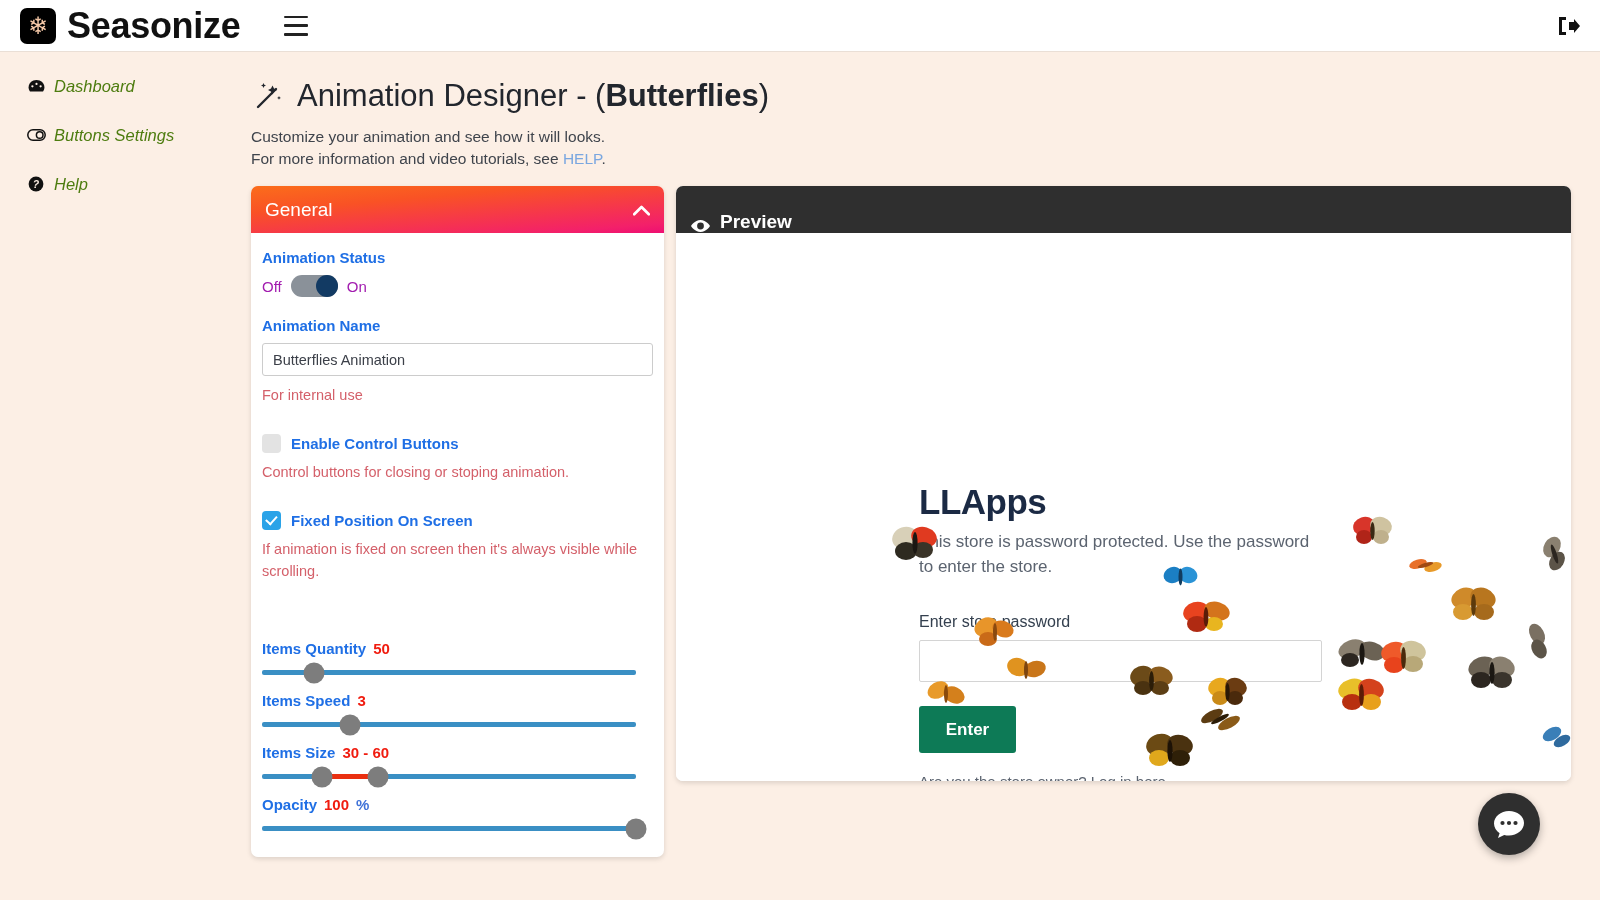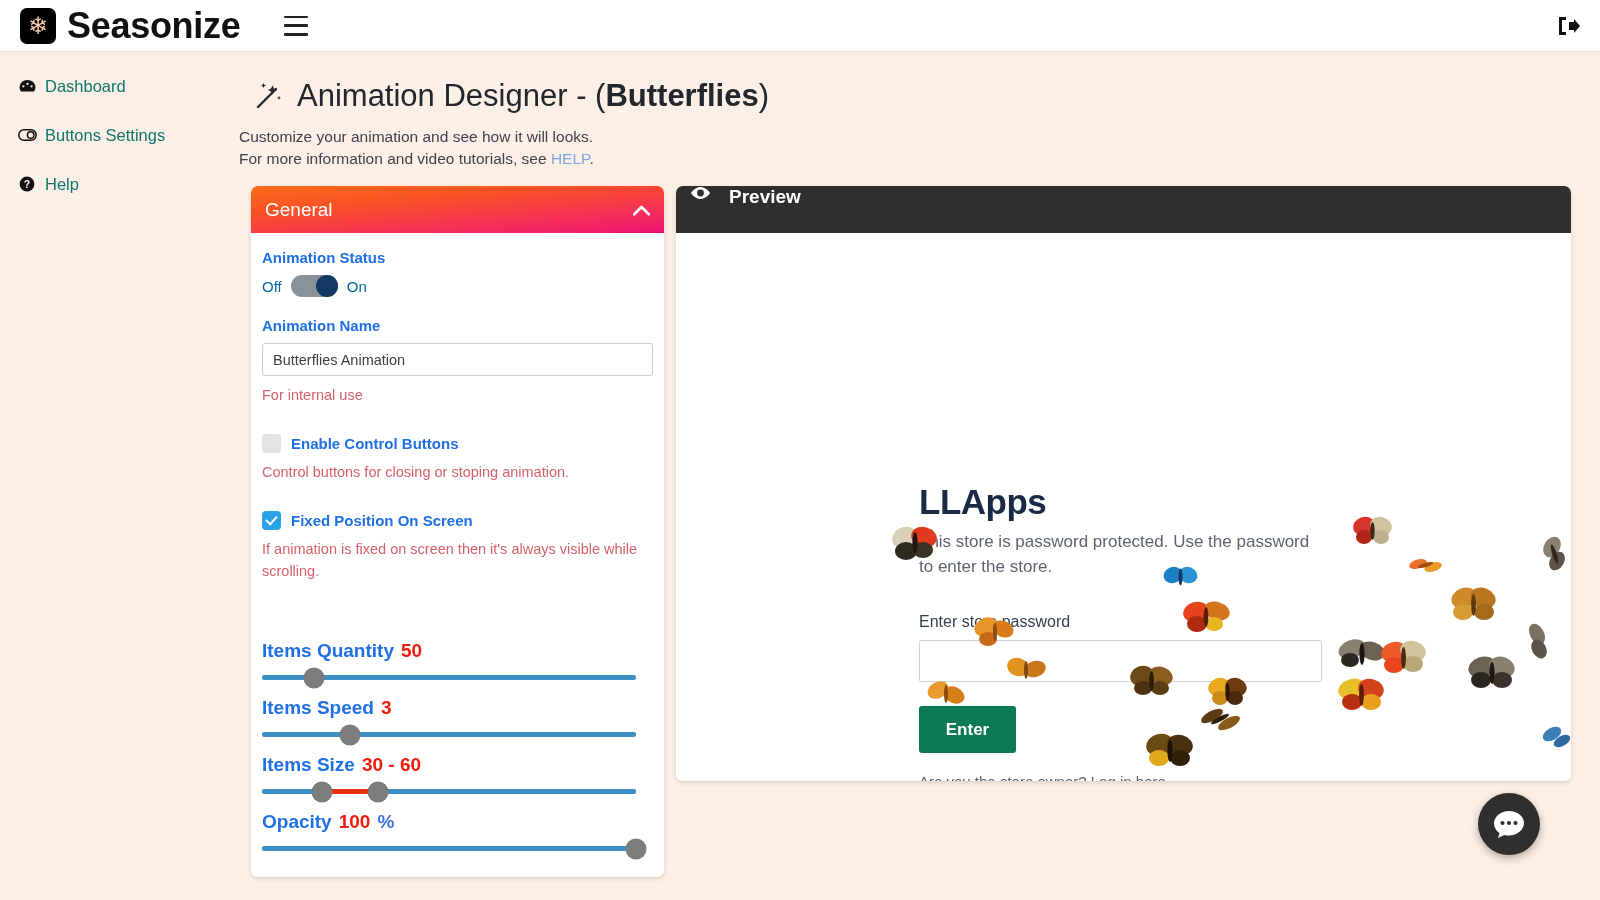--- a/index.html
+++ b/index.html
@@ -43,40 +43,40 @@
 
   
   .sidebar {
     position: absolute; top: 52px; left: 0;
     width: 237px; height: 848px;
     background: #fcefe5;
     padding-top: 18px;
   }
   .side-item {
     display: flex; align-items: center;
-    height: 32px; padding-left: 17px; margin-bottom: 17px;
-    color: #0f766e; font-size: 16.5px; cursor: pointer;
+    height: 32px; padding-left: 26px; margin-bottom: 17px;
+    color: #4d7c0f; font-size: 16.5px; cursor: pointer; font-style: italic;
   }
   .side-icon {
     width: 20px; margin-right: 8px; display: flex;
     align-items: center; justify-content: center;
   }
 
   
   .main { position: absolute; top: 56px; left: 237px; width: 1363px; height: 876px; }
 
   .page-title {
     display: flex; align-items: center;
     margin: 22px 0 0 14px;
     font-size: 31px; color: #22262d; font-weight: normal;
   }
   .wand-icon { margin-right: 13px; display:flex; align-items:center; }
   .page-title b { font-weight: bold; }
   .page-sub {
-    margin: 12px 0 0 2px;
+    margin: 12px 0 0 14px;
     font-size: 15.5px; color: #3f444c; line-height: 22px;
   }
   .page-sub a { color: #7aa7e0; text-decoration: none; }
 
   
   .panels { position: absolute; top: 130px; left: 14px; display: flex; gap: 12px; }
 
   
   .card-general {
     width: 413px; background: #fff;
@@ -90,21 +90,21 @@
     padding: 0 14px;
     color: #fff; font-size: 19px; font-weight: normal;
     cursor: pointer;
   }
   .card-body { padding: 16px 11px 18px 11px; }
 
   .field-label {
     color: #1f6fe5; font-weight: bold; font-size: 15px; margin-bottom: 9px;
   }
   .toggle-row { display:flex; align-items:center; margin-bottom: 20px; }
-  .toggle-off, .toggle-on { font-size: 15px; color: #0369a1; }
+  .toggle-off, .toggle-on { font-size: 15px; color: #a21caf; }
   .toggle {
     position: relative; width: 47px; height: 22px; border-radius: 11px;
     background: #8a9199; margin: 0 9px; cursor: pointer;
   }
   .toggle .knob {
     position:absolute; top: 0px; right: 0px;
     width: 22px; height: 22px; border-radius: 50%;
     background: #123a63;
   }
   .text-input {
@@ -123,21 +123,21 @@
     background: #2aa3e8; display:flex; align-items:center; justify-content:center;
   }
   .cbox.checked::after {
     content: ""; width: 5px; height: 9px;
     border: solid #fff; border-width: 0 2.4px 2.4px 0;
     transform: rotate(42deg) translate(-1px,-1px);
   }
   .check-label { color: #1f6fe5; font-weight: bold; font-size: 15px; }
 
   .slider-block { margin-top: 17px; }
-  .slider-head { font-size: 19px; font-weight: bold; color: #1f6fe5; margin-bottom: 13px; }
+  .slider-head { font-size: 15px; font-weight: bold; color: #1f6fe5; margin-bottom: 13px; }
   .slider-head .val { color: #f01c0f; margin-left: 7px; }
   .slider-head .val .pct { color: #3f72d8; }
   .track {
     position: relative; height: 5px; background: #3a8fc4; border-radius: 2px;
     margin-bottom: 8px; width: 374px;
   }
   .range-fill { position:absolute; top:0; height:5px; background:#ea2f10; }
   .knobdot {
     position: absolute; top: 50%; width: 21px; height: 21px;
     border-radius: 50%; background: #7d7d7d; transform: translate(-50%,-50%);
@@ -146,22 +146,22 @@
   .slider-first { margin-top: 58px; }
 
   
   .card-preview {
     width: 895px; background: #fff;
     border-radius: 7px; box-shadow: 0 2px 5px rgba(0,0,0,.13);
     overflow: hidden; height: 595px;
   }
   .card-head-preview {
     height: 47px; background: #2f2f2f; color: #fff;
-    display:flex; align-items:flex-start; padding: 0 14px;
-    font-size: 19px; font-weight: bold; gap: 9px;
+    display:flex; align-items:flex-end; padding: 0 14px;
+    font-size: 19px; font-weight: bold;
   }
   .eye-icon { margin-right: 9px; display:flex; align-items:center; }
   .preview-body { position: relative; height: 548px; background: #fff; overflow: hidden; }
 
   .store-wrap { position: absolute; left: 243px; top: 218px; width: 480px; }
   .store-title { font-size: 35px; color: #1b2a44; font-weight: bold; letter-spacing: -0.5px; margin-top: 31px; }
   .store-desc { font-size: 17px; color: #5c6470; line-height: 25px; margin-top: 7px; width: 400px; }
   .store-field-label { font-size: 16px; color: #34404f; margin-top: 34px; }
   .store-input {
     width: 403px; height: 42px; margin-top: 9px;

